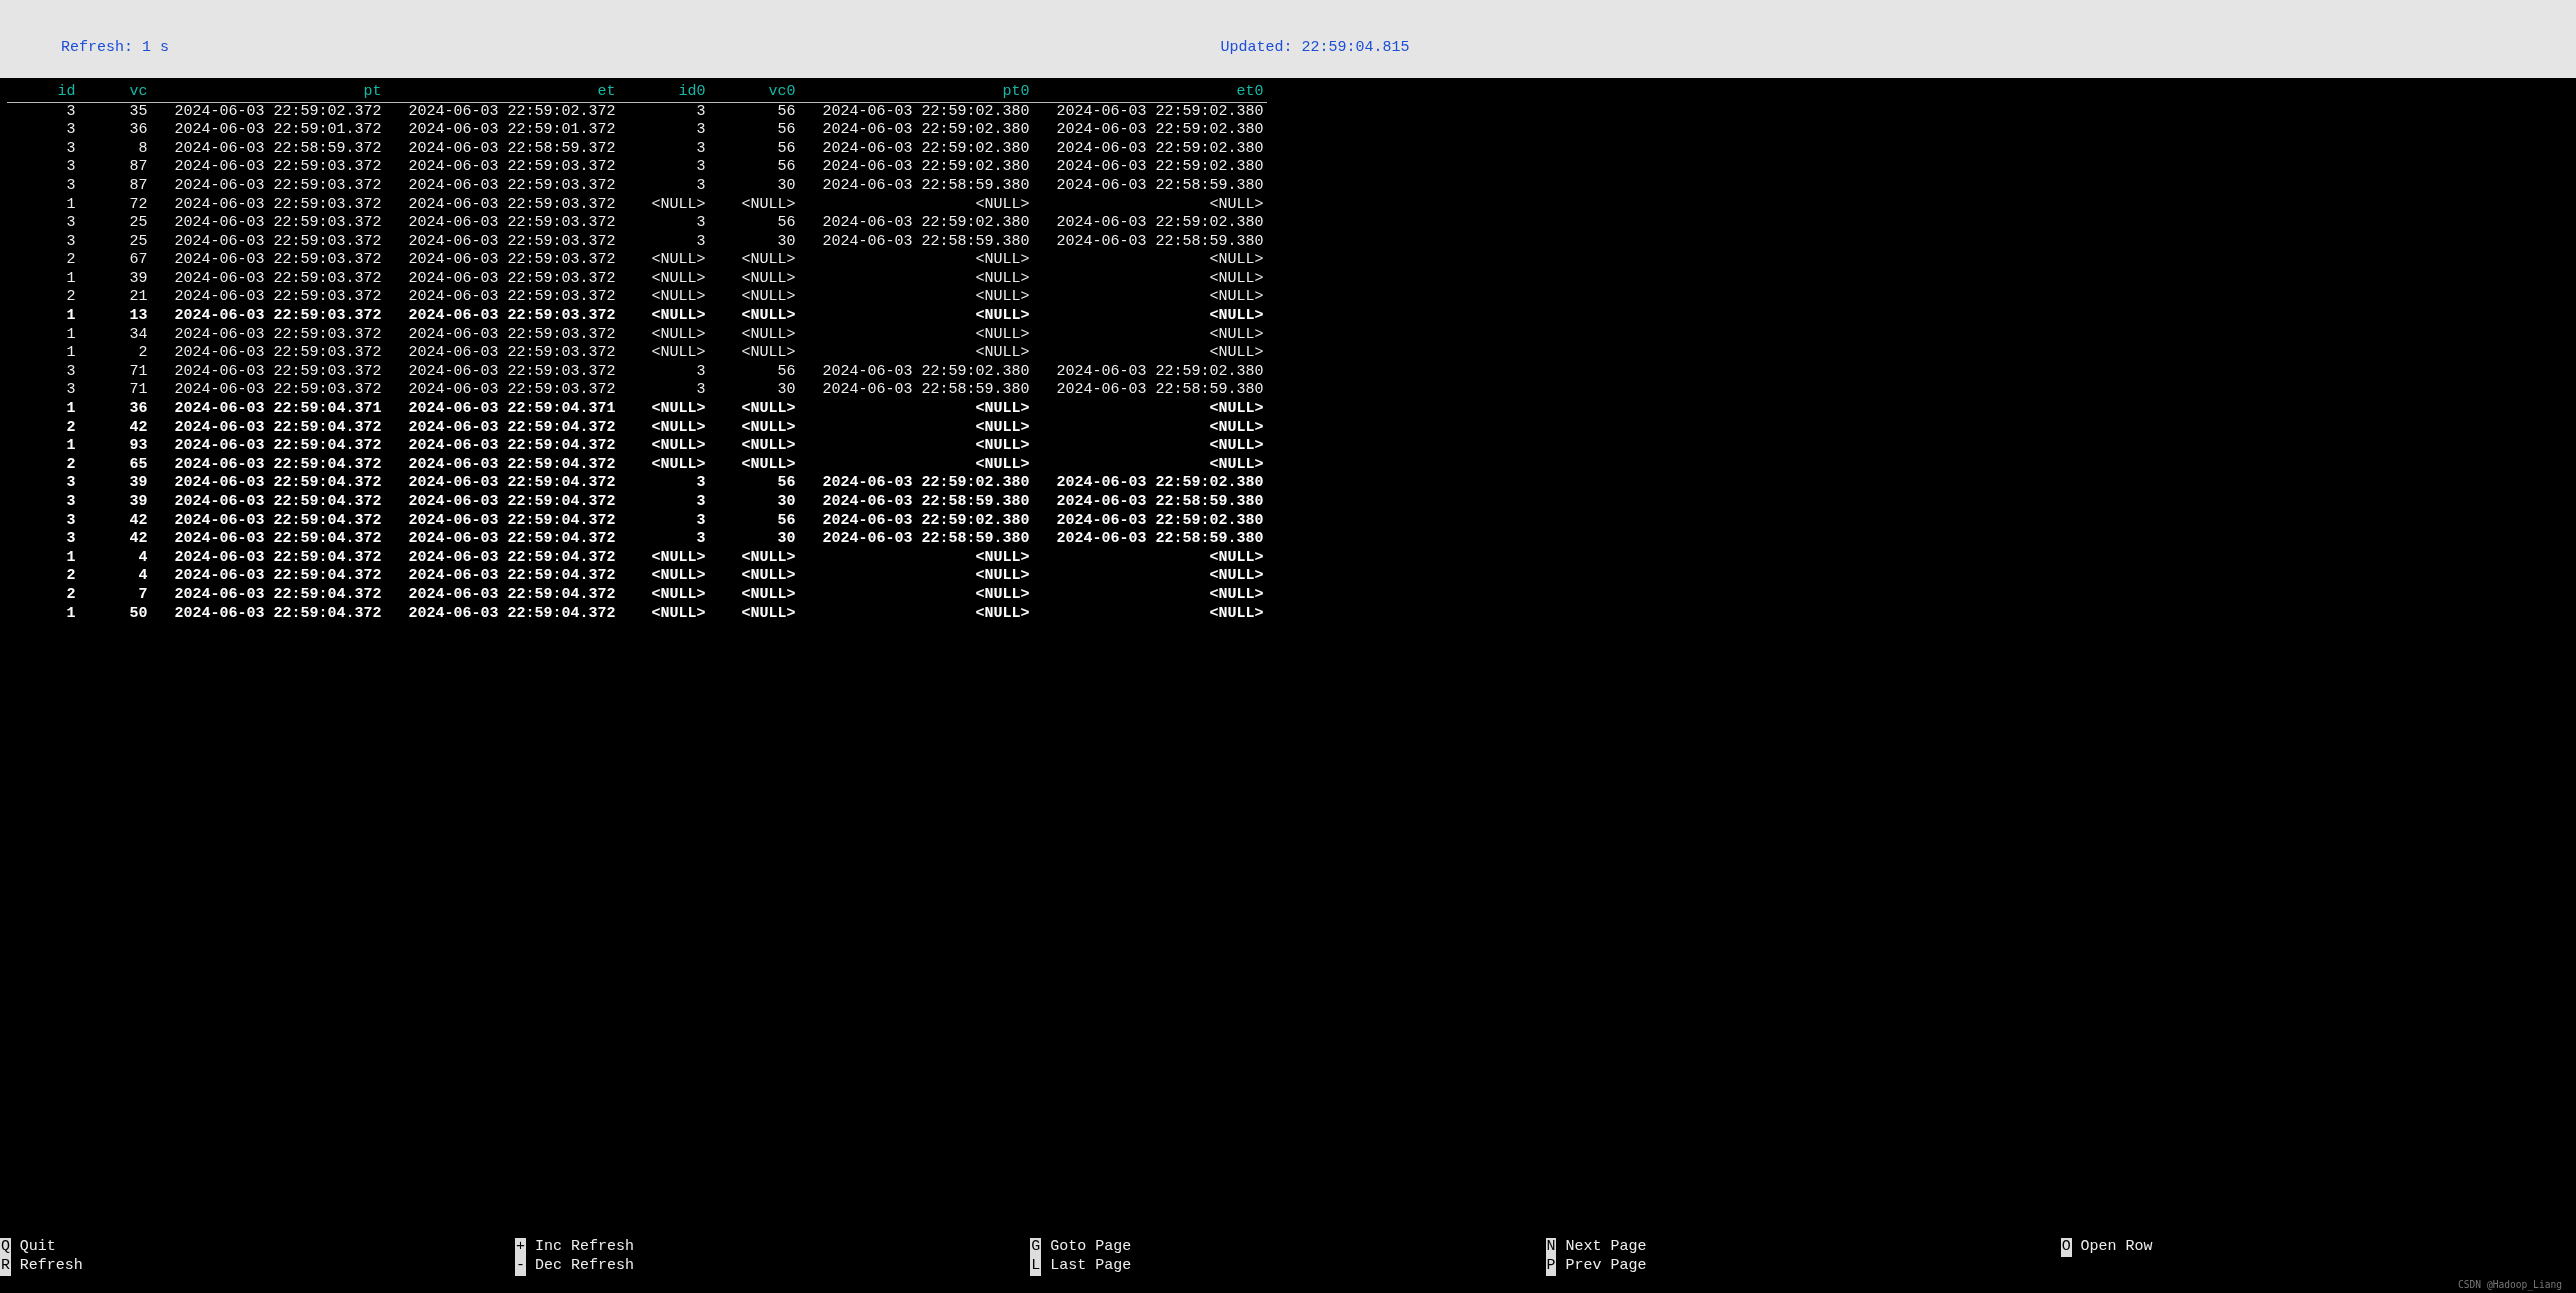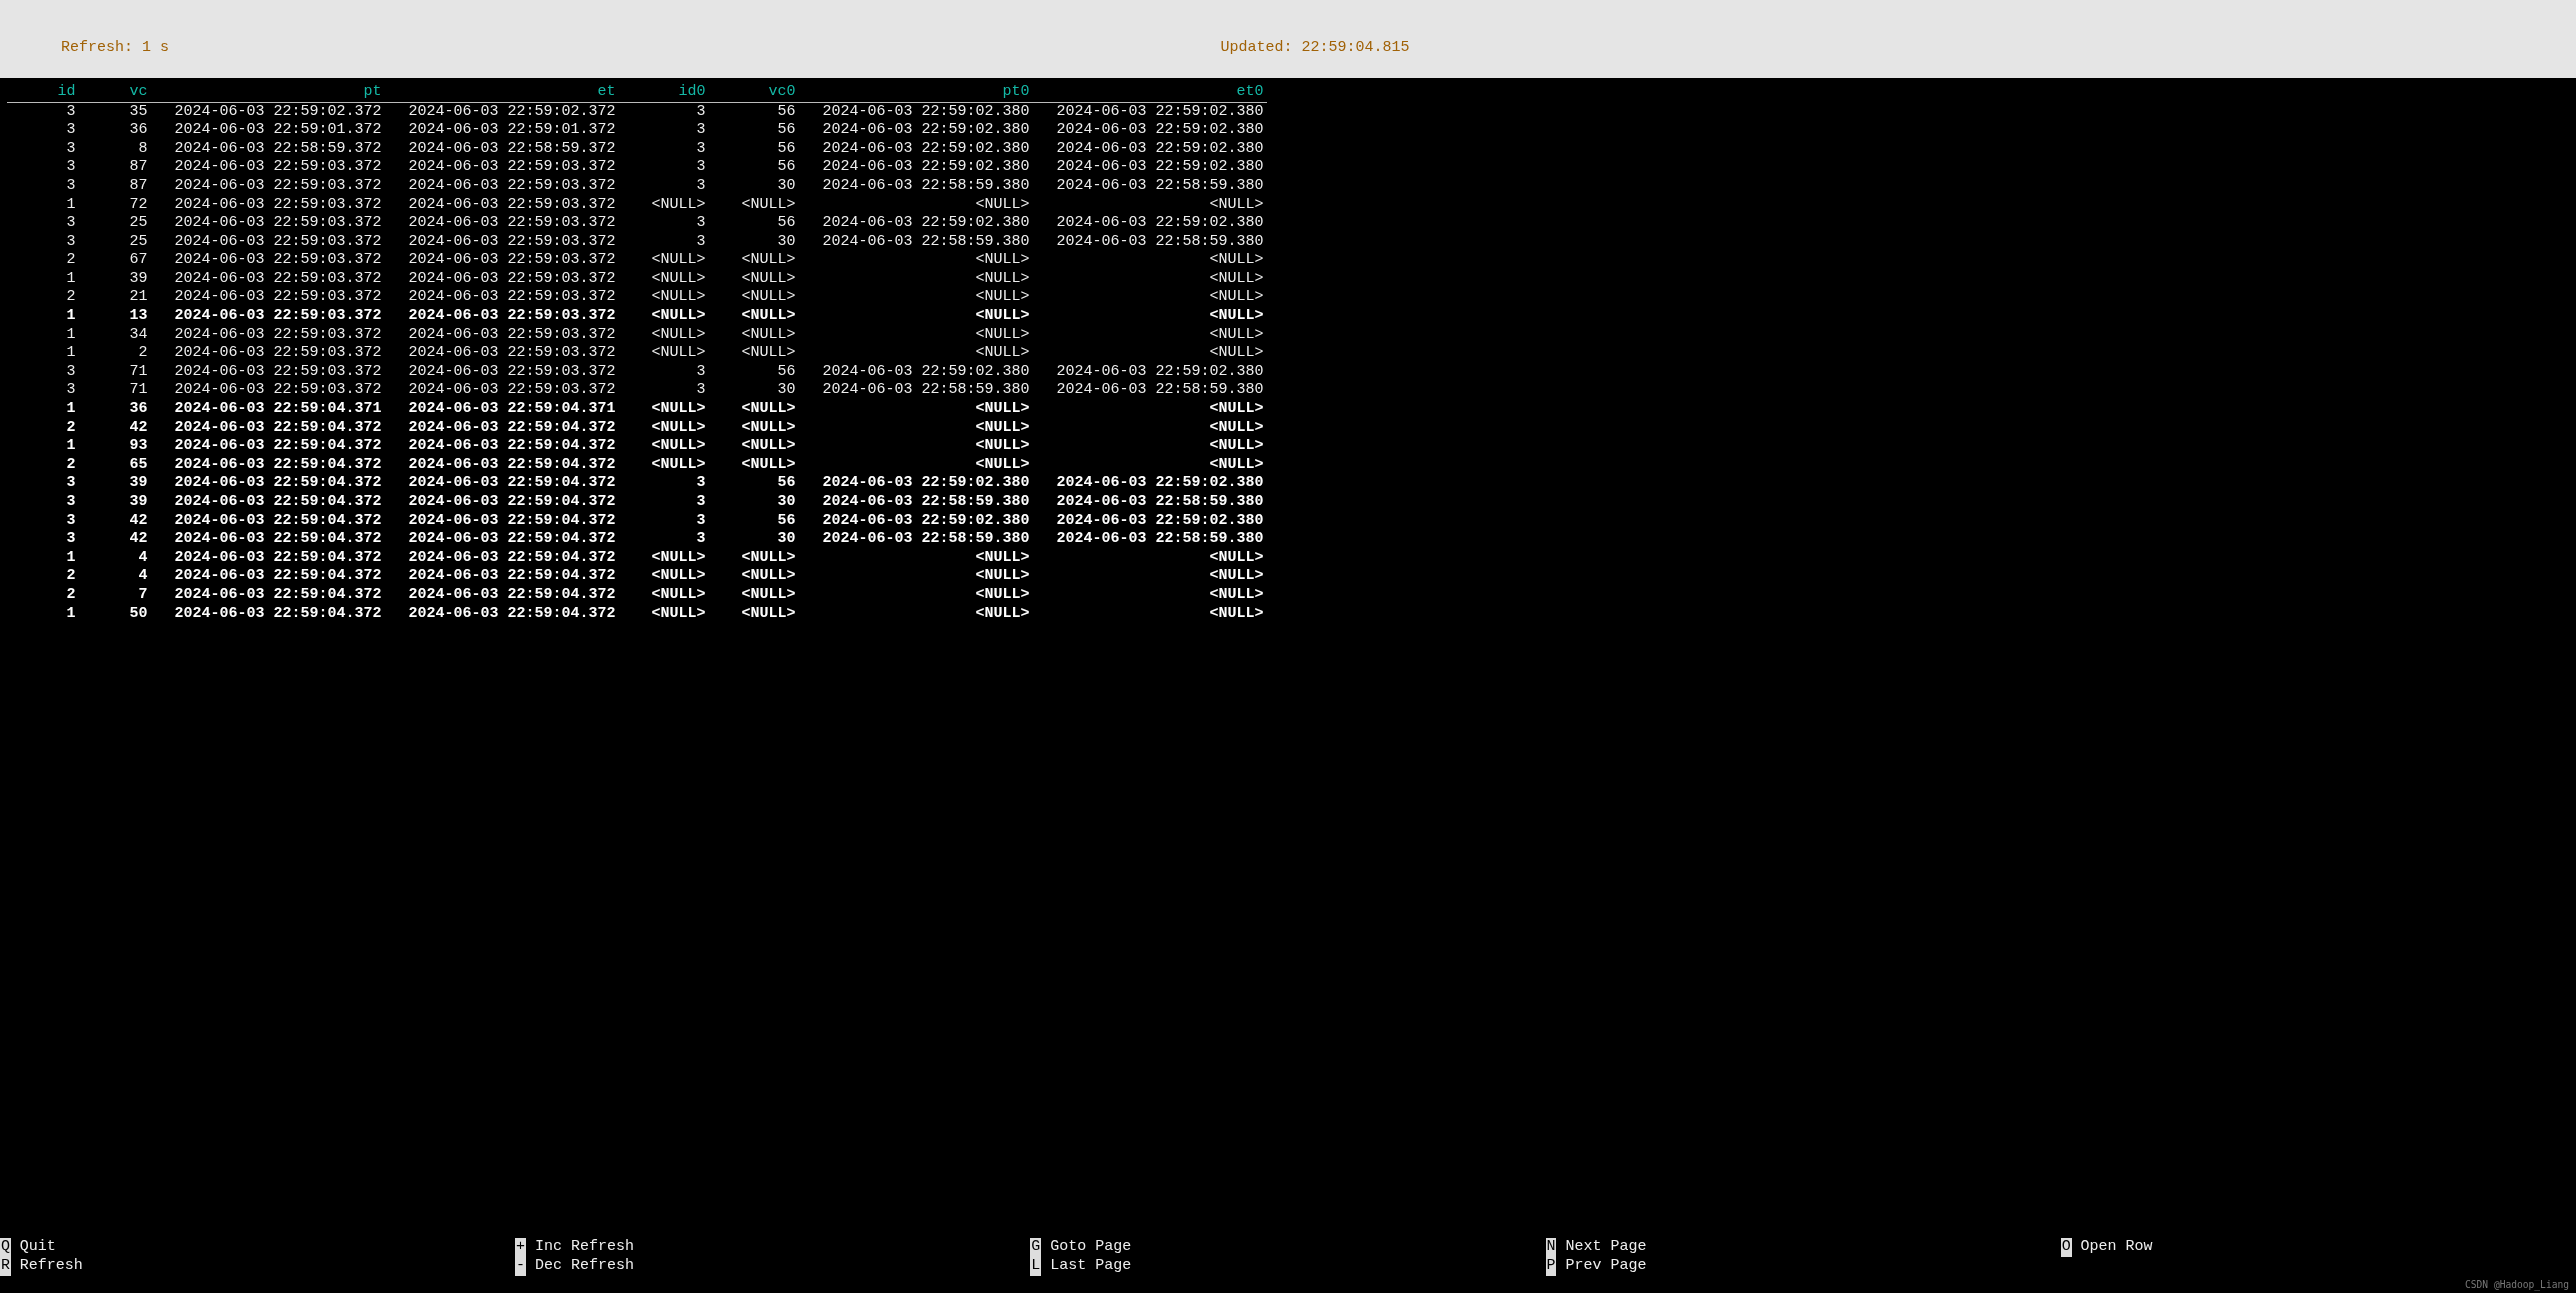--- a/index.html
+++ b/index.html
@@ -16,21 +16,21 @@
   }
   .screen {
     display: flex;
     flex-direction: column;
     width: 100%;
     height: 100%;
   }
   
   .statusbar {
     background: #e5e5e5;
-    color: #a16207;
+    color: #1d4ed8;
     padding: 1.7px 7px;
     white-space: pre;
     display: grid;
     grid-template-columns: 1fr auto 1fr;
     align-items: start;
   }
   .status-left  { text-align: left; }
   .status-center{ text-align: center; }
   .status-right { text-align: center; font-family: Liberation Mono, monospace; }
   .status-center .line { display:block; }
@@ -83,21 +83,21 @@
   .keycap {
     background: #ddd;
     color: #000;
     padding: 0 0.9px;
     display: inline-block;
     min-width: 1ch;
   }
   
   .watermark {
     position: fixed;
-    right: 7px;
+    right: 14px;
     bottom: 1.7px;
     font-size: 9.6px;
     color: #777;
     font-family: "Consolas", monospace;
   }
 </style>
 </head>
 <body>
 
 <div class="screen">

